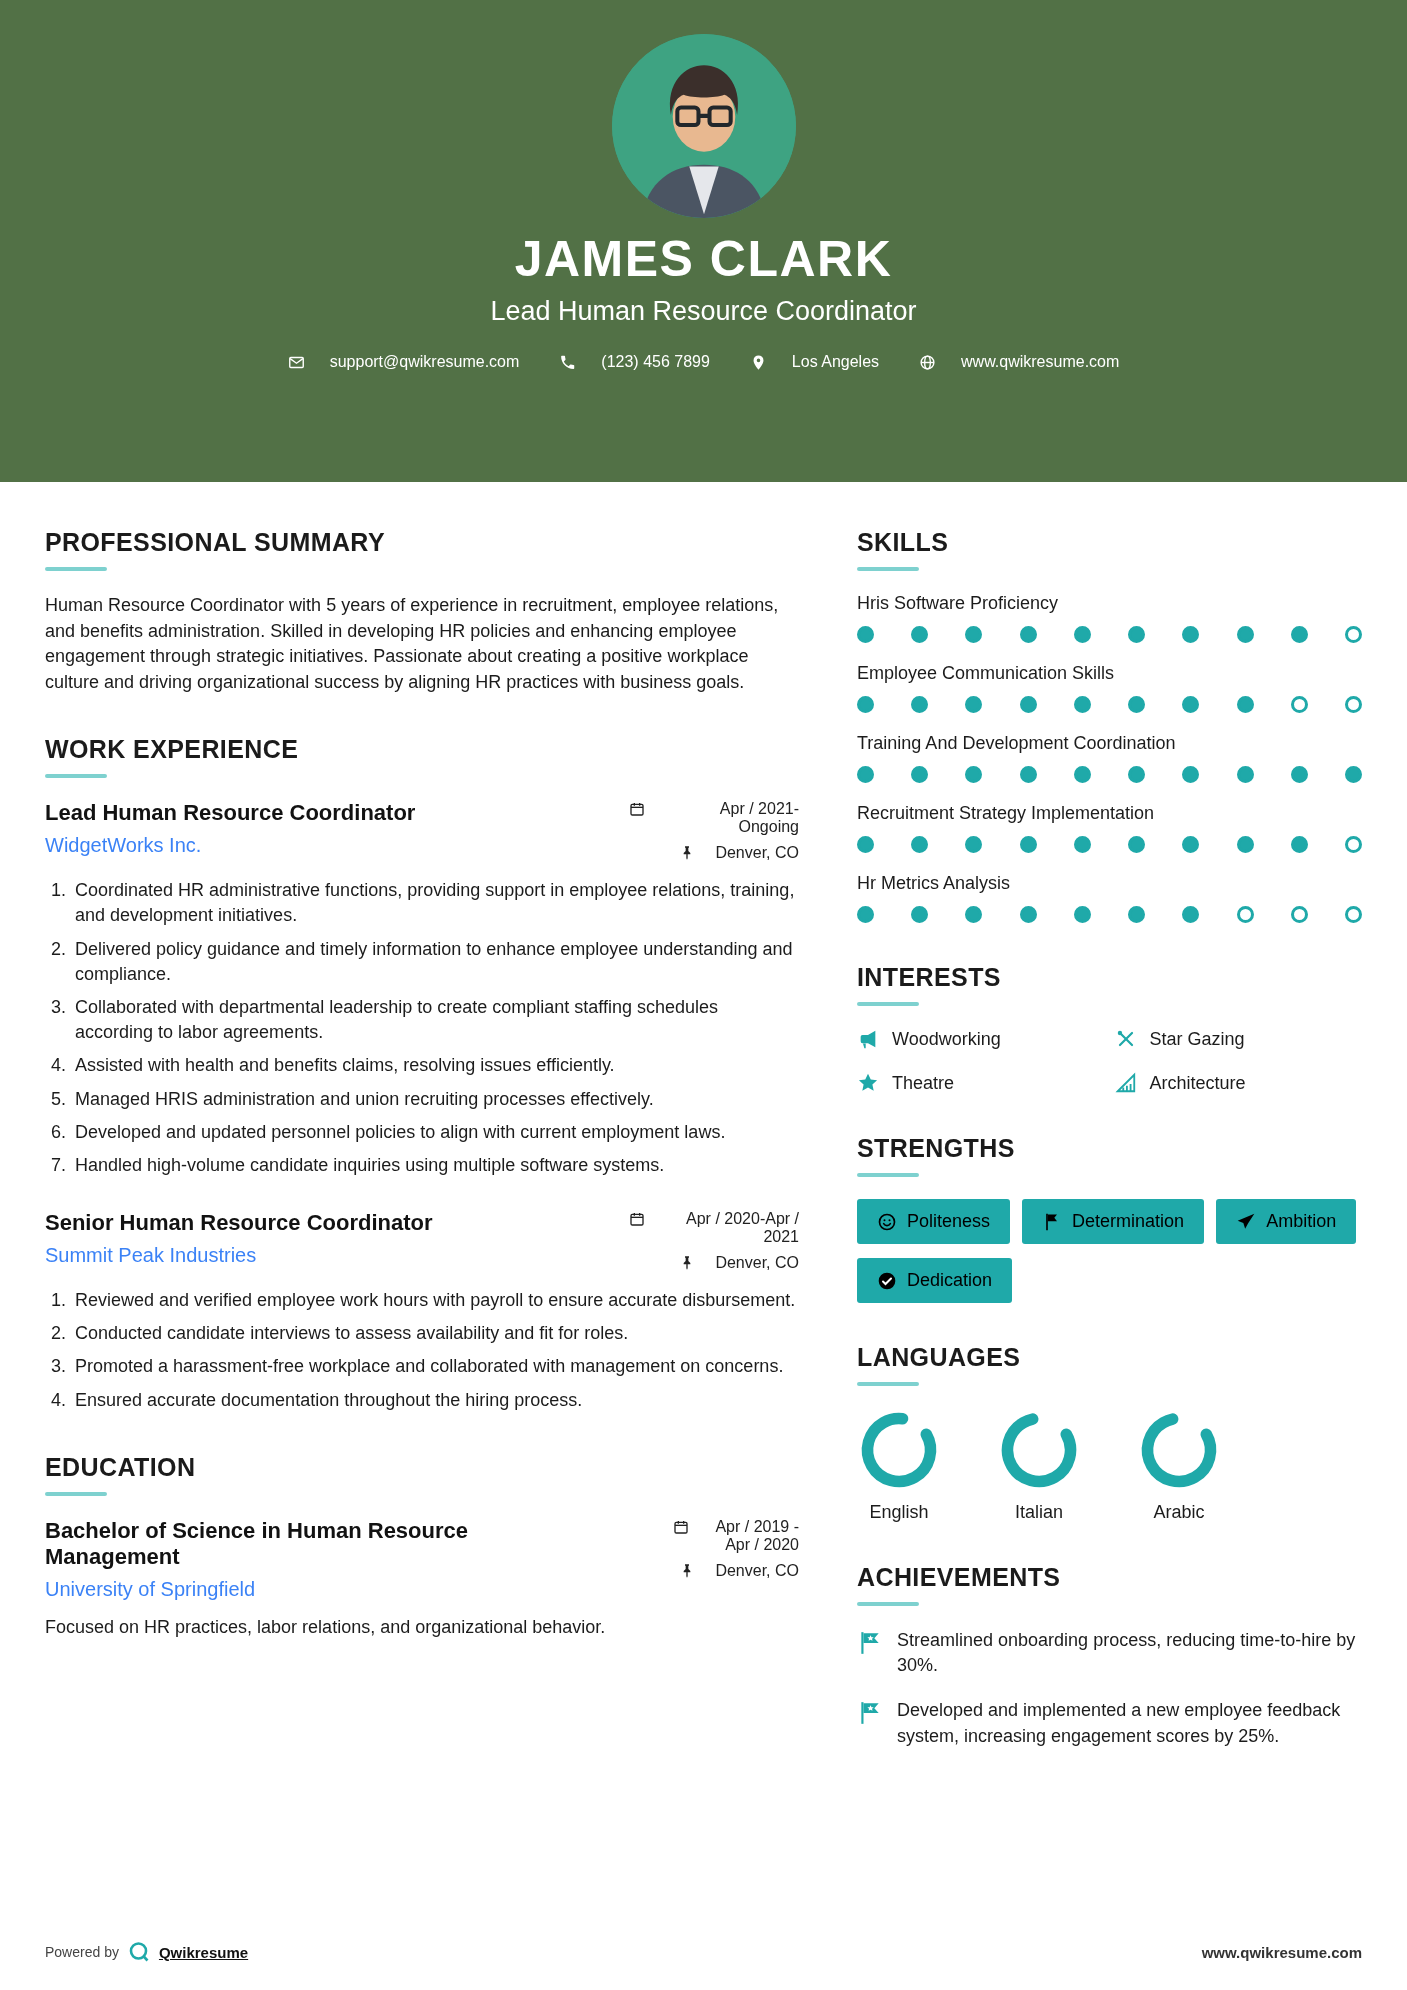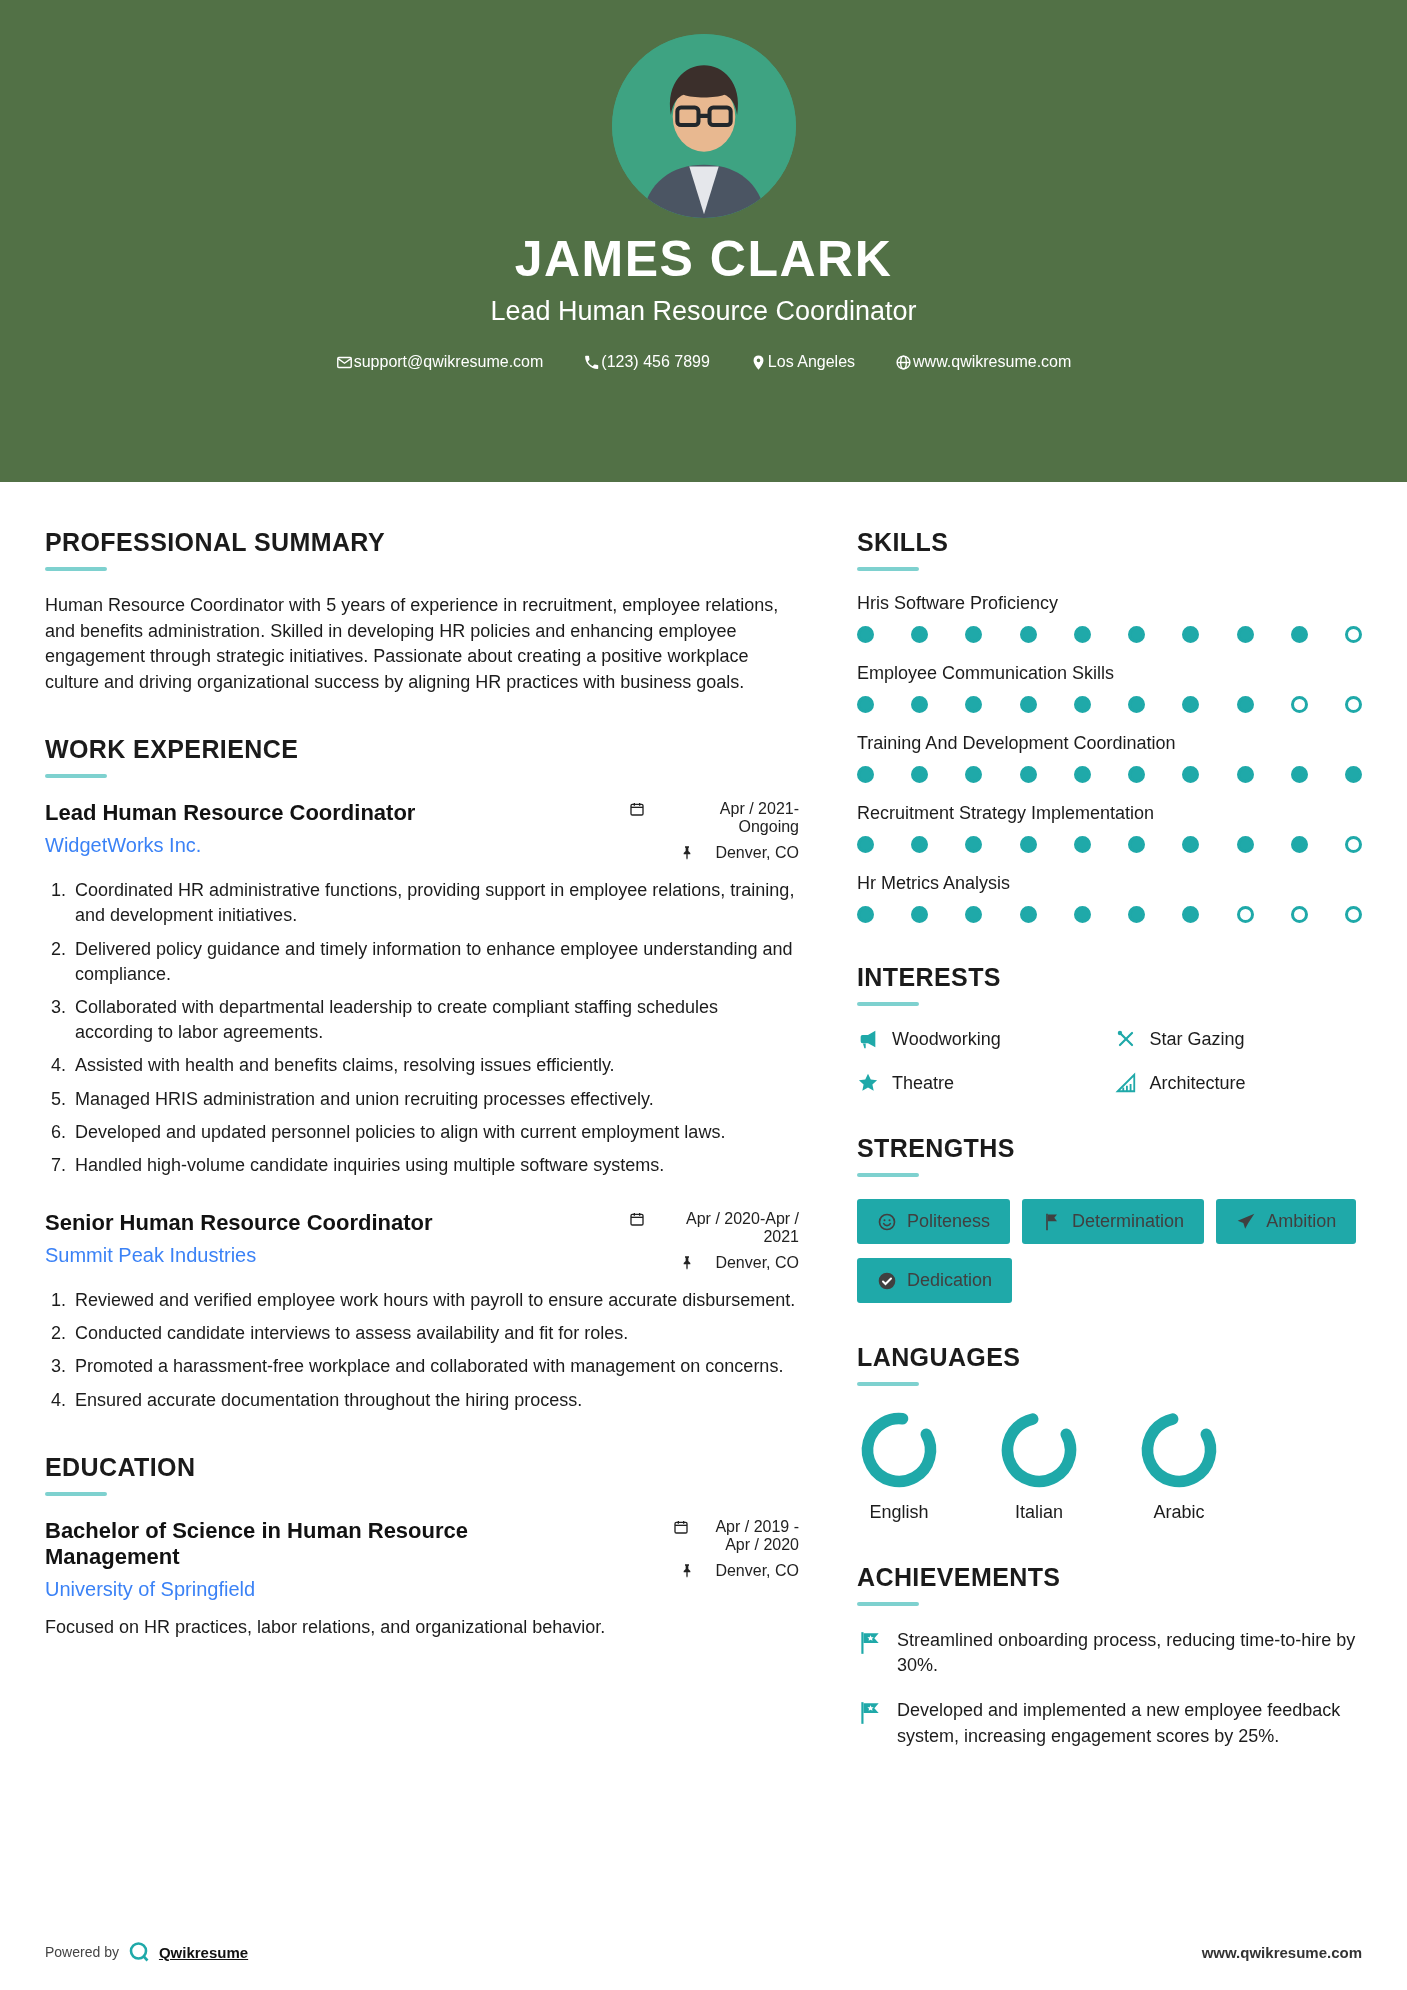--- a/index.html
+++ b/index.html
@@ -9,21 +9,21 @@
     font-family: "Liberation Sans", sans-serif; color: #1c1c1c;
     overflow: hidden;
   }
   
   .header { background:#527146; height:482px; color:#fff; text-align:center; padding-top:34px; }
   .photo { width:184px; height:184px; border-radius:50%; margin:0 auto; overflow:hidden; background:#3ea382; }
   .photo svg { width:100%; height:100%; display:block; }
   h1.name { font-size:50px; font-weight:bold; letter-spacing:1.5px; margin-top:12px; }
   .subtitle { font-size:27px; margin-top:8px; font-weight:normal; }
   .contact-row { display:flex; justify-content:center; align-items:center; gap:40px; margin-top:26px; font-size:16px; }
-  .contact-item { display:flex; align-items:center; gap:1px; }
+  .contact-item { display:flex; align-items:center; gap:25px; }
   .icon-wrap { display:inline-flex; align-items:center; }
   .contact-item svg { width:17px; height:17px; }
 
   
   main.content { display:flex; padding:46px 45px 0 45px; gap:58px; }
   .left-col { flex:1 1 auto; min-width:0; }
   .right-col { flex:0 0 505px; width:505px; }
 
   h2.sec { font-size:25px; font-weight:bold; color:#1b1b1b; letter-spacing:0.4px; }
   .rule { width:62px; height:4px; background:#7ed1cf; border-radius:2px; margin:10px 0 22px 0; }
@@ -48,21 +48,21 @@
   .dots { display:flex; justify-content:space-between; }
   .dot { width:17px; height:17px; border-radius:50%; border:3px solid #1fa9a9; background:#fff; }
   .dot.filled { background:#1fa9a9; }
 
   .interests-grid { display:grid; grid-template-columns:1fr 1fr; row-gap:22px; column-gap:10px; }
   .interest { display:flex; align-items:center; gap:13px; font-size:18px; }
   .i-icon { color:#1fa9a9; display:inline-flex; }
   .i-icon svg { width:22px; height:22px; }
 
   .chips { display:flex; flex-wrap:wrap; gap:14px 12px; }
-  .chip { display:inline-flex; align-items:center; gap:10px; background:#1fa9a9; color:#404040; font-size:18px; padding:12px 20px; border-radius:3px; }
+  .chip { display:inline-flex; align-items:center; gap:10px; background:#1fa9a9; color:#000000; font-size:18px; padding:12px 20px; border-radius:3px; }
   .chip-icon { display:inline-flex; }
   .chip-icon svg { width:20px; height:20px; }
 
   .langs { display:flex; gap:56px; margin-top:6px; }
   .lang { text-align:center; }
   .lang-ring svg { display:block; margin:0 auto; }
   .lang-label { font-size:18px; margin-top:10px; }
 
   .ach { display:flex; align-items:flex-start; gap:14px; margin-bottom:20px; }
   .ach-icon { color:#1fa9a9; flex:0 0 auto; margin-top:2px; display:inline-flex; }

